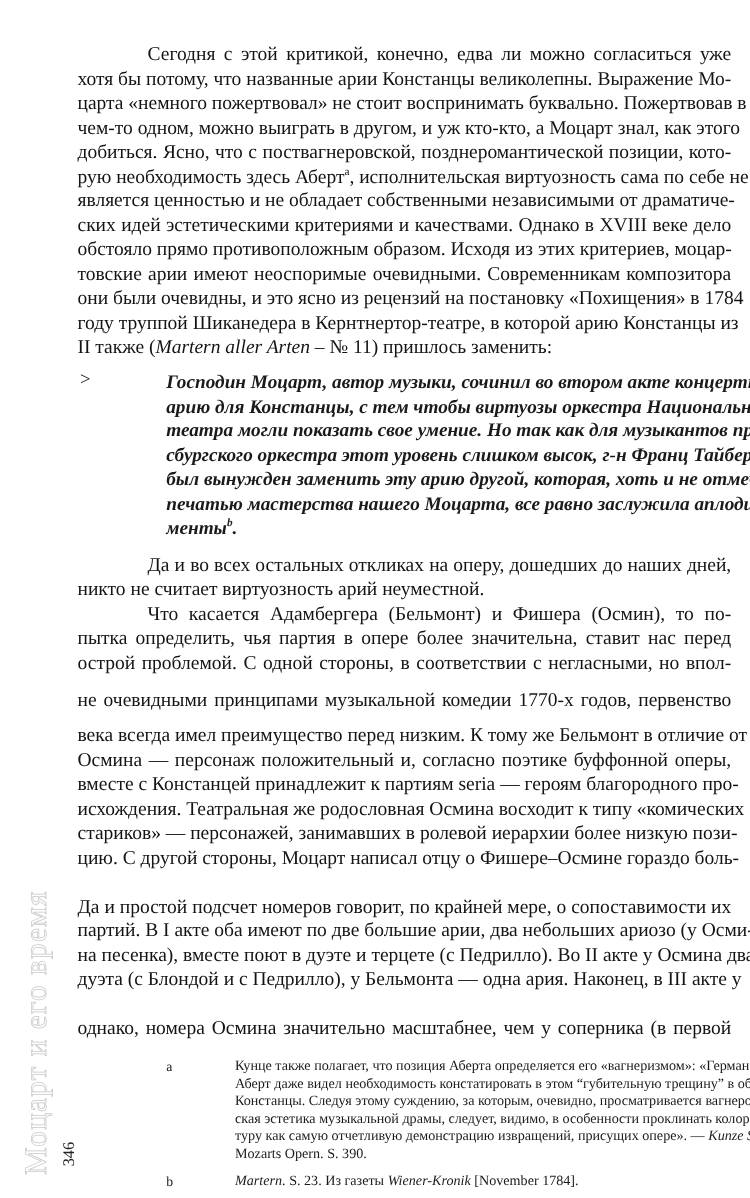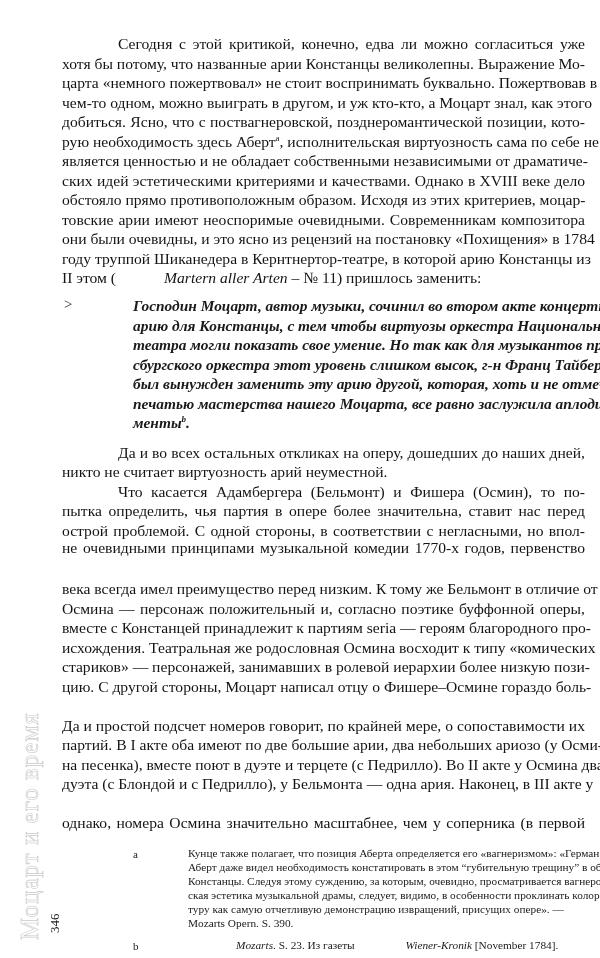--- a/index.html
+++ b/index.html
@@ -12,21 +12,21 @@
   .body-line.indent { padding-left:56px; width:467px; }
   .quote-line { position:absolute; left:133px; width:452px; font-size:15.4px; line-height:19.6px;
                 white-space:nowrap; font-style:italic; font-weight:bold; text-align:justify; text-align-last:justify; color:#1a1a1a; }
   .quote-line.last { text-align-last:left; }
   .quote-marker { position:absolute; left:64px; top:277px; font-size:15px; color:#222; }
   .fn-mark { position:absolute; left:133px; font-size:11px; color:#222; }
   .fn-line { position:absolute; left:188px; width:362px; font-size:11.3px; line-height:14.2px; white-space:nowrap;
              text-align:justify; text-align-last:justify; color:#1a1a1a; }
   .fn-line.last { text-align-last:left; }
   sup { font-size:9px; vertical-align:super; line-height:0; }
-  i { font-style:italic;margin-left:48px; }
+  i { font-style:italic; }
   .vertical-title { position:absolute; left:16px; top:940px; transform:rotate(-90deg); transform-origin:left top;
                     font-size:25px; letter-spacing:1px; color:transparent; -webkit-text-stroke:0.6px #c8c8c8; white-space:nowrap;
                     font-family:"Liberation Serif", serif; }
   .page-number { position:absolute; left:47px; top:933px; transform:rotate(-90deg); transform-origin:left top;
                  font-size:13px; color:#222; white-space:nowrap; }
 </style>
 </head>
 <body>
 
 <div class="page">
@@ -39,37 +39,37 @@
   <div class="body-line" style="top:73px">царта «немного пожертвовал» не стоит воспринимать буквально. Пожертвовав в</div>
   <div class="body-line" style="top:93px">чем-то одном, можно выиграть в другом, и уж кто-кто, а Моцарт знал, как этого</div>
   <div class="body-line" style="top:112px">добиться. Ясно, что с поствагнеровской, позднеромантической позиции, кото-</div>
   <div class="body-line" style="top:132px"><span>рую необходимость здесь Аберт</span><sup>a</sup><span>, исполнительская виртуозность сама по себе не</span></div>
   <div class="body-line" style="top:151px">является ценностью и не обладает собственными независимыми от драматиче-</div>
   <div class="body-line" style="top:171px">ских идей эстетическими критериями и качествами. Однако в XVIII веке дело</div>
   <div class="body-line" style="top:190px">обстояло прямо противоположным образом. Исходя из этих критериев, моцар-</div>
   <div class="body-line" style="top:210px">товские арии имеют неоспоримые очевидными. Современникам композитора</div>
   <div class="body-line" style="top:229px">они были очевидны, и это ясно из рецензий на постановку «Похищения» в 1784</div>
   <div class="body-line" style="top:249px">году труппой Шиканедера в Кернтнертор-театре, в которой арию Констанцы из</div>
-  <div class="body-line last" style="top:268px"><span>II этом (</span><i>Martern aller Arten</i><span> – № 11) пришлось заменить:</span></div>
+  <div class="body-line last" style="top:268px"><span>II также (</span><i>Martern aller Arten</i><span> – № 11) пришлось заменить:</span></div>
 
   <div class="quote-marker" style="top:296px">&gt;</div>
   <div class="quote-line" style="top:296px">Господин Моцарт, автор музыки, сочинил во втором акте концертную</div>
   <div class="quote-line" style="top:316px">арию для Констанцы, с тем чтобы виртуозы оркестра Национального</div>
   <div class="quote-line" style="top:335px">театра могли показать свое умение. Но так как для музыкантов прес-</div>
   <div class="quote-line" style="top:355px">сбургского оркестра этот уровень слишком высок, г-н Франц Тайбер</div>
   <div class="quote-line" style="top:374px">был вынужден заменить эту арию другой, которая, хоть и не отмечена</div>
   <div class="quote-line" style="top:394px">печатью мастерства нашего Моцарта, все равно заслужила аплодис-</div>
   <div class="quote-line last" style="top:413px"><span>менты</span><sup>b</sup><span>.</span></div>
 
   <div class="body-line indent" style="top:443px">Да и во всех остальных откликах на оперу, дошедших до наших дней,</div>
   <div class="body-line last" style="top:462px">никто не считает виртуозность арий неуместной.</div>
   <div class="body-line indent" style="top:482px">Что касается Адамбергера (Бельмонт) и Фишера (Осмин), то по-</div>
   <div class="body-line" style="top:501px">пытка определить, чья партия в опере более значительна, ставит нас перед</div>
   <div class="body-line" style="top:521px">острой проблемой. С одной стороны, в соответствии с негласными, но впол-</div>
-  <div class="body-line" style="top:538px">не очевидными принципами музыкальной комедии 1770-х годов, первенство</div>
+  <div class="body-line" style="top:551px">не очевидными принципами музыкальной комедии 1770-х годов, первенство</div>
   <div class="body-line" style="top:579px">века всегда имел преимущество перед низким. К тому же Бельмонт в отличие от</div>
   <div class="body-line" style="top:599px">Осмина — персонаж положительный и, согласно поэтике буффонной оперы,</div>
   <div class="body-line" style="top:618px">вместе с Констанцей принадлежит к партиям seria — героям благородного про-</div>
   <div class="body-line" style="top:638px">исхождения. Театральная же родословная Осмина восходит к типу «комических</div>
   <div class="body-line" style="top:657px">стариков» — персонажей, занимавших в ролевой иерархии более низкую пози-</div>
   <div class="body-line" style="top:677px">цию. С другой стороны, Моцарт написал отцу о Фишере–Осмине гораздо боль-</div>
   <div class="body-line" style="top:716px">Да и простой подсчет номеров говорит, по крайней мере, о сопоставимости их</div>
   <div class="body-line" style="top:735px">партий. В I акте оба имеют по две большие арии, два небольших ариозо (у Осми-</div>
   <div class="body-line" style="top:755px">на песенка), вместе поют в дуэте и терцете (с Педрилло). Во II акте у Осмина два</div>
   <div class="body-line" style="top:774px">дуэта (с Блондой и с Педрилло), у Бельмонта — одна ария. Наконец, в III акте у</div>
@@ -77,15 +77,15 @@
 
   <div class="fn-mark" style="top:848px">a</div>
   <div class="fn-line" style="top:846px">Кунце также полагает, что позиция Аберта определяется его «вагнеризмом»: «Герман</div>
   <div class="fn-line" style="top:860px">Аберт даже видел необходимость констатировать в этом “губительную трещину” в образе</div>
   <div class="fn-line" style="top:874px">Констанцы. Следуя этому суждению, за которым, очевидно, просматривается вагнеров-</div>
   <div class="fn-line" style="top:888px">ская эстетика музыкальной драмы, следует, видимо, в особенности проклинать колора-</div>
   <div class="fn-line" style="top:902px"><span>туру как самую отчетливую демонстрацию извращений, присущих опере». — </span><i>Kunze S.</i></div>
   <div class="fn-line last" style="top:916px">Mozarts Opern. S. 390.</div>
 
   <div class="fn-mark" style="top:940px">b</div>
-  <div class="fn-line last" style="top:938px"><i>Mozarts</i><span>. S. 23. Из газеты </span><i>Wiener-Kronik</i><span> [November 1784].</span></div>
+  <div class="fn-line last" style="top:938px"><i>Martern</i><span>. S. 23. Из газеты </span><i>Wiener-Kronik</i><span> [November 1784].</span></div>
 
 </div>
 
 </body></html>

